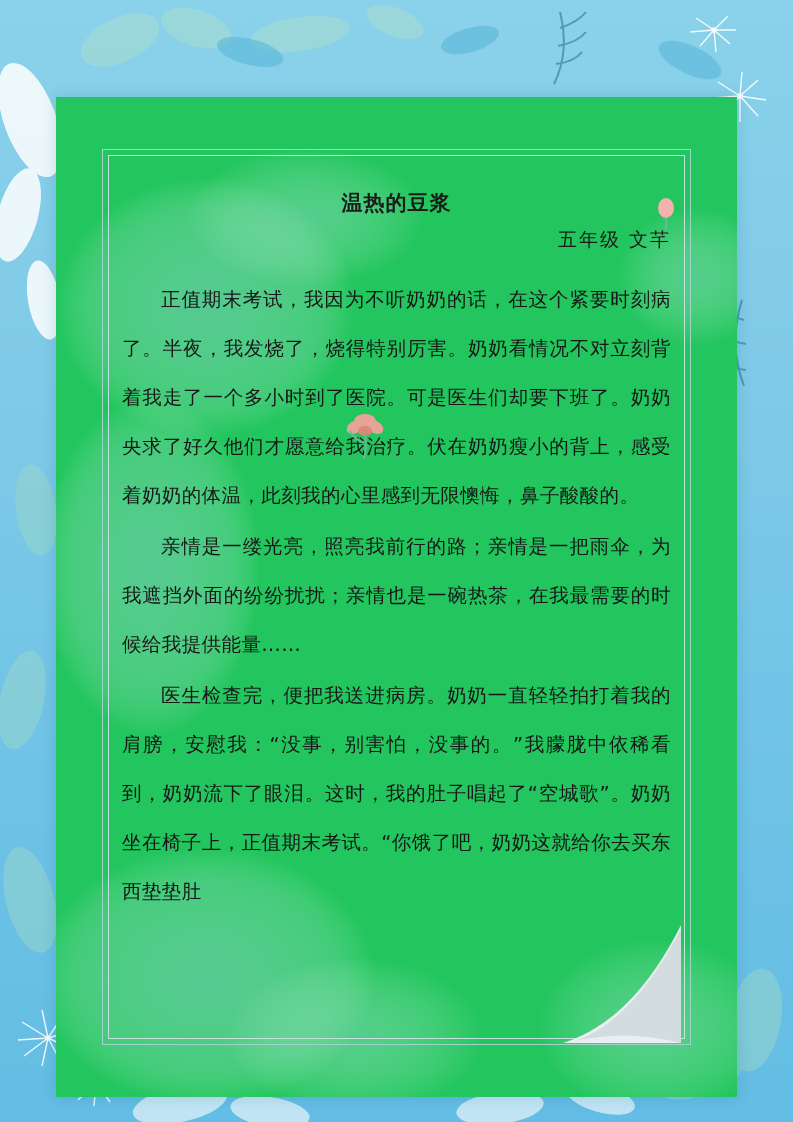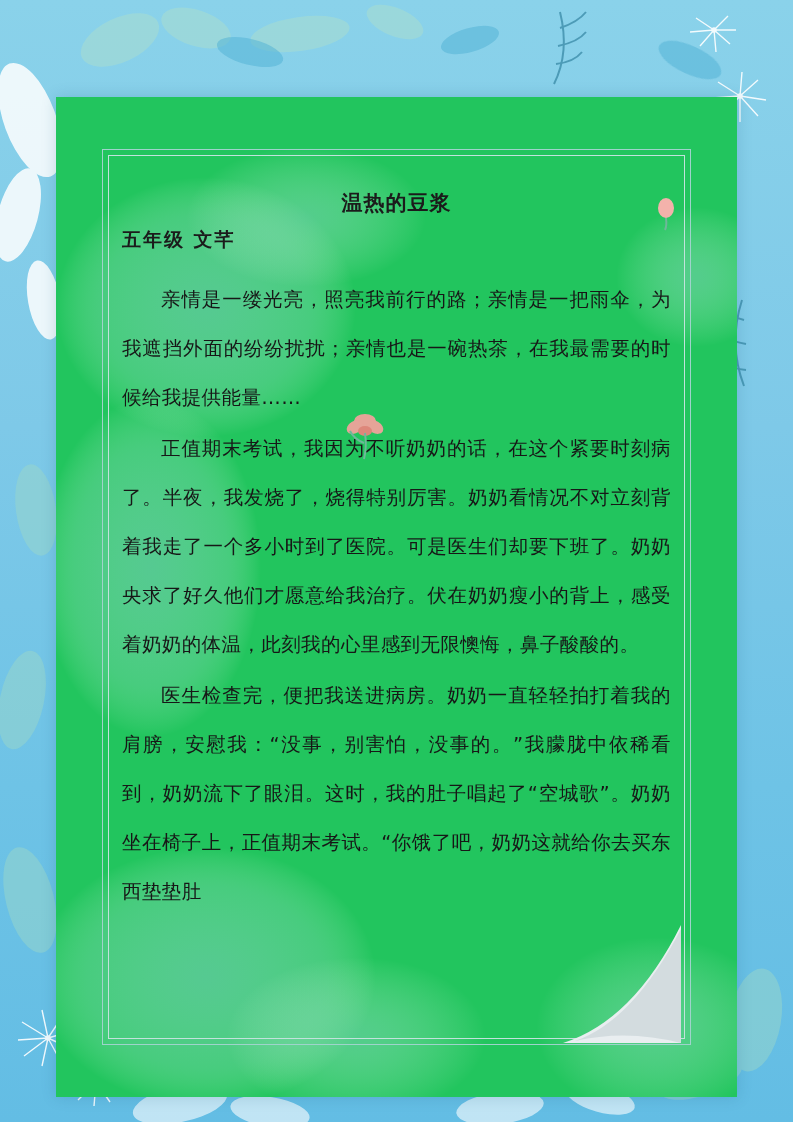--- a/index.html
+++ b/index.html
@@ -68,23 +68,23 @@
   .title {
     text-align: center;
     font-family: "DejaVu Sans", sans-serif;
     font-weight: bold;
     font-size: 21px;
     color: #1b1b1b;
     letter-spacing: 1px;
     margin: 0 0 10px 0;
   }
   .byline {
-    text-align: left;
+    text-align: right;
     font-family: "DejaVu Sans", sans-serif;
-    font-weight: bold;
+    font-weight: normal;
     font-size: 19px;
     color: #1b1b1b;
     letter-spacing: 2px;
     margin: 0 0 22px 0;
   }
   .para {
     font-family: "DejaVu Sans", sans-serif;
     font-size: 19.5px;
     line-height: 49px;
     color: #171717;
@@ -227,22 +227,22 @@
 
   <svg class="flower" style="left:596px; top:100px;" width="28" height="34" viewBox="0 0 28 34">
     <ellipse cx="14" cy="11" rx="8" ry="10" fill="#f3b2ab"></ellipse>
     <path d="M14 21 q1 8 -1 12" stroke="#6fb79a" stroke-width="2" fill="none"></path>
   </svg>
 
   <div id="doc">
     <h1 class="title">温热的豆浆</h1>
     <div class="byline">五年级    文芊</div>
 
+    <p class="para">正值期末考试，我因为不听奶奶的话，在这个紧要时刻病了。半夜，我发烧了，烧得特别厉害。奶奶看情况不对立刻背着我走了一个多小时到了医院。可是医生们却要下班了。奶奶央求了好久他们才愿意给我治疗。伏在奶奶瘦小的背上，感受着奶奶的体温，此刻我的心里感到无限懊悔，鼻子酸酸的。</p>
     <p class="para">亲情是一缕光亮，照亮我前行的路；亲情是一把雨伞，为我遮挡外面的纷纷扰扰；亲情也是一碗热茶，在我最需要的时候给我提供能量……</p>
-    <p class="para">正值期末考试，我因为不听奶奶的话，在这个紧要时刻病了。半夜，我发烧了，烧得特别厉害。奶奶看情况不对立刻背着我走了一个多小时到了医院。可是医生们却要下班了。奶奶央求了好久他们才愿意给我治疗。伏在奶奶瘦小的背上，感受着奶奶的体温，此刻我的心里感到无限懊悔，鼻子酸酸的。</p>
     <p class="para">医生检查完，便把我送进病房。奶奶一直轻轻拍打着我的肩膀，安慰我：“没事，别害怕，没事的。”我朦胧中依稀看到，奶奶流下了眼泪。这时，我的肚子唱起了“空城歌”。奶奶坐在椅子上，正值期末考试。“你饿了吧，奶奶这就给你去买东西垫垫肚</p>
   </div>
 
   <svg id="curl" viewBox="0 0 118 118">
     <path d="M118 118 L0 118 Q70 96 118 0 Z" fill="#e9eef0"></path>
     <path d="M118 118 Q64 104 12 116 Q70 96 118 4 Z" fill="#cfd8dc" opacity=".85"></path>
   </svg>
 </div>
 
 </body></html>

